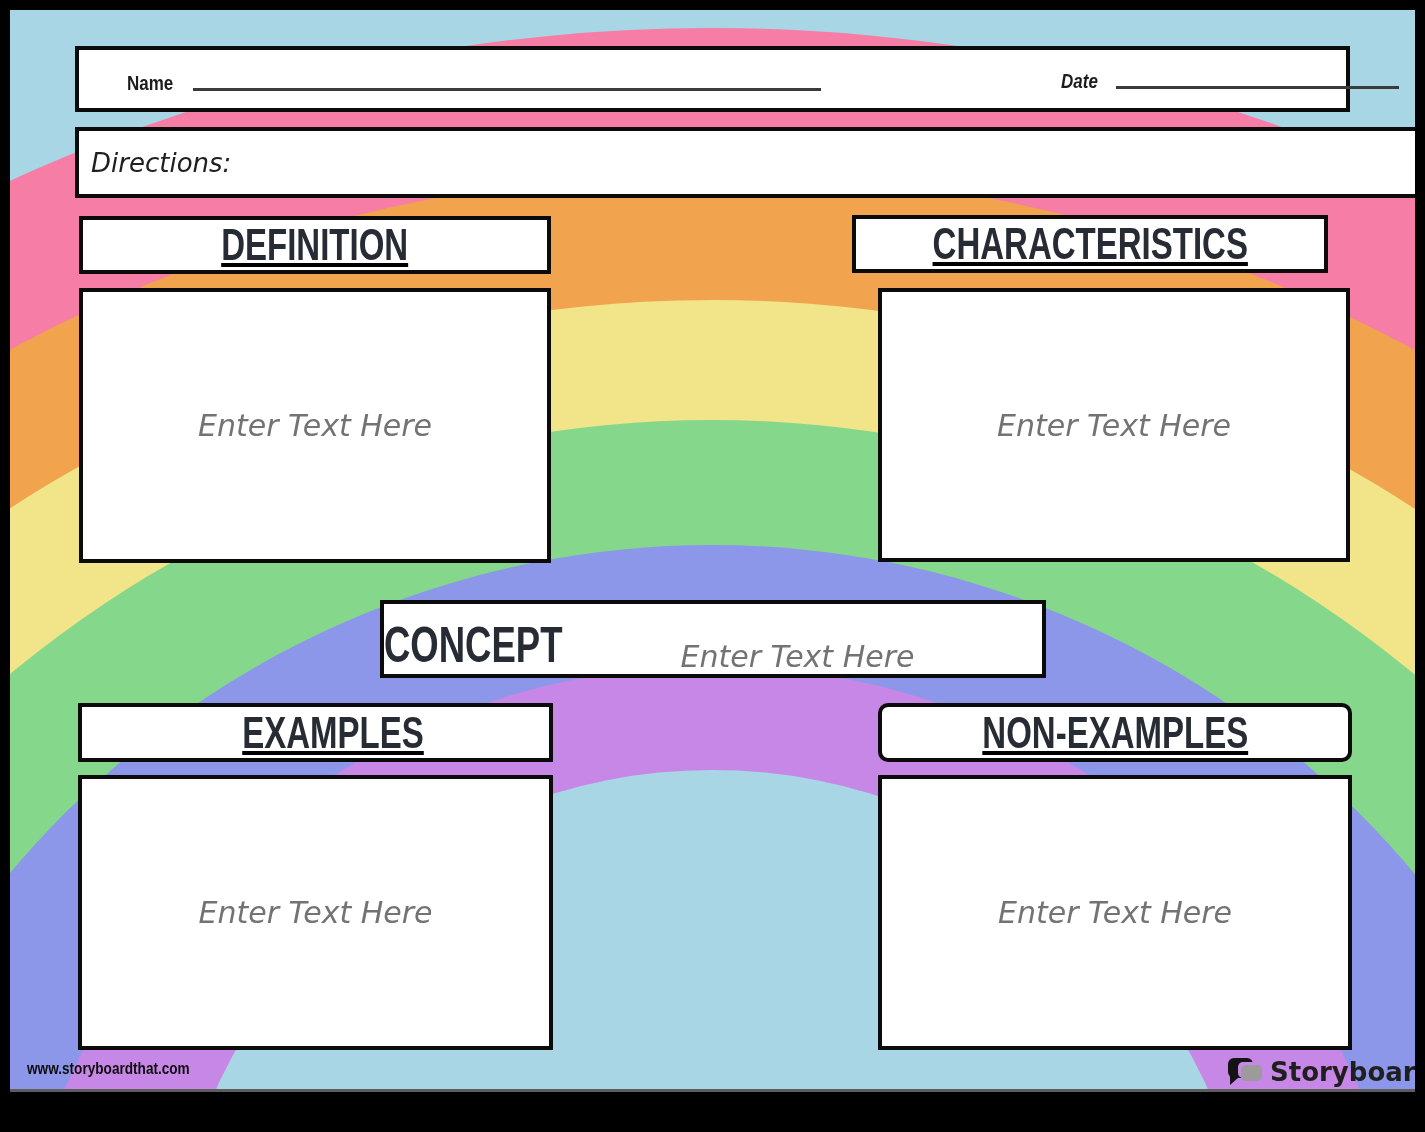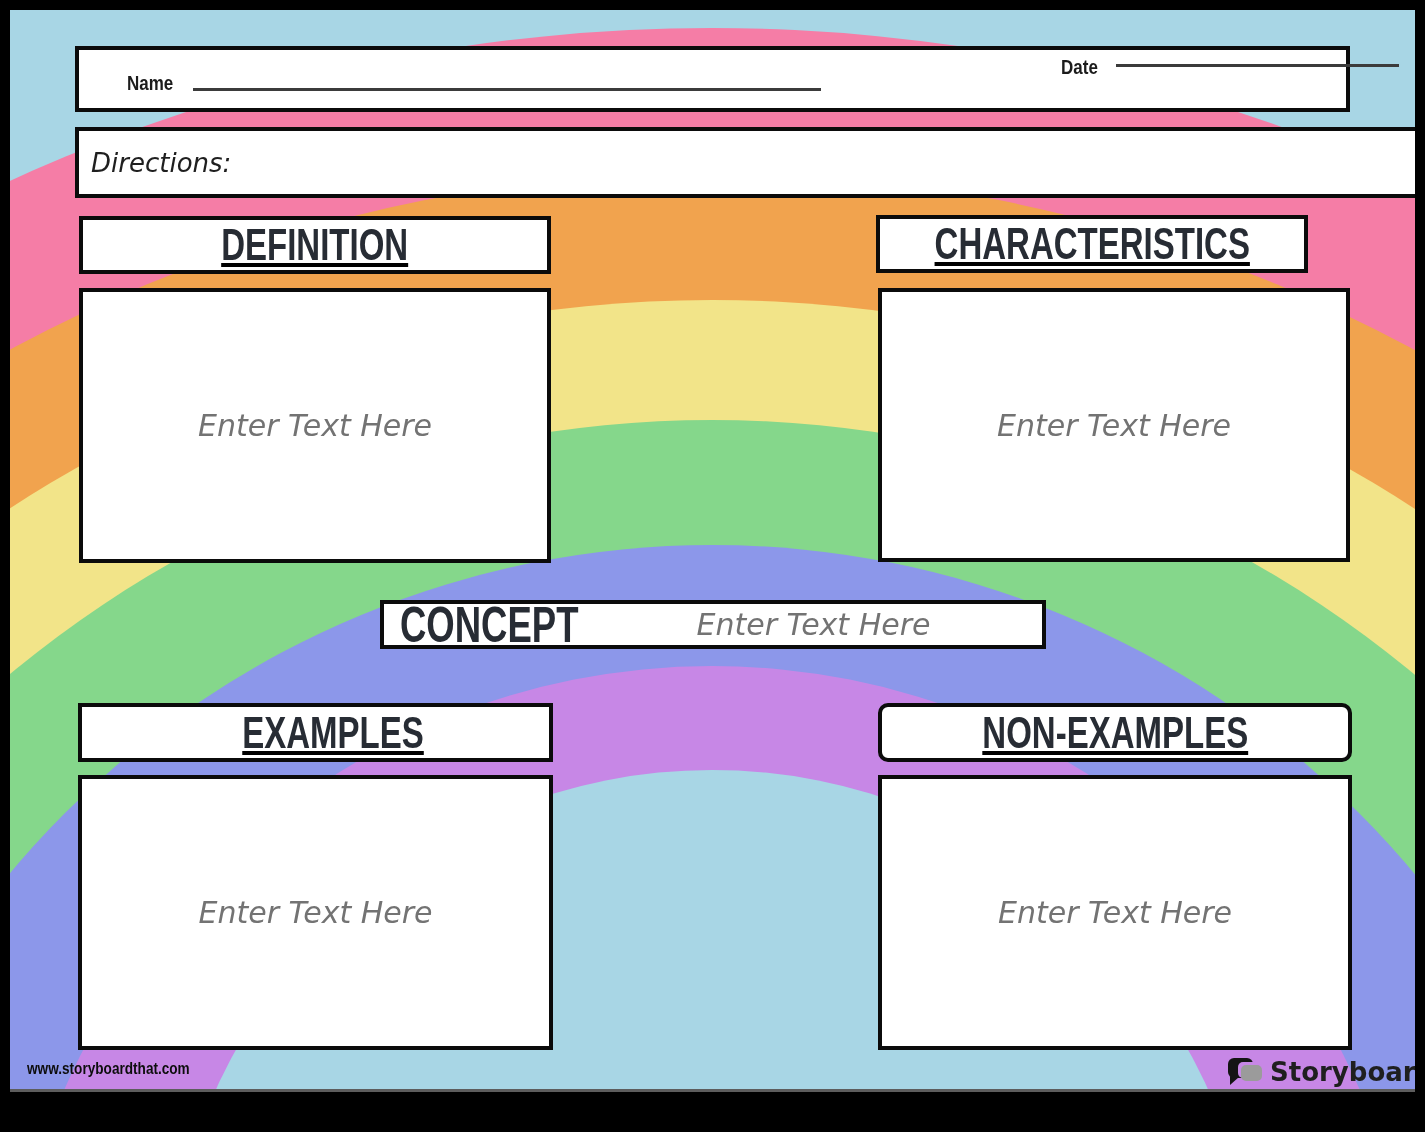--- a/index.html
+++ b/index.html
@@ -23,24 +23,24 @@
 
   
   #frame{position:absolute;inset:0;border:10px solid #000;border-bottom-width:40px;pointer-events:none;z-index:60;}
   #frame-shadow-line{position:absolute;left:10px;right:10px;top:1089px;height:3px;background:#5d5d5d;z-index:59;}
 
   
   .wbox{position:absolute;background:#fff;border:4px solid #0b0b0b;z-index:10;}
   #name-date-box {left:75px; top:46px;  width:1275px;height:66px;display:flex;align-items:flex-end;padding:0 15px 13px 48px;}
   #directions-box{left:75px; top:127px; width:1400px;height:71px;display:flex;align-items:center;padding-left:12px;}
   #def-header    {left:79px; top:216px; width:472px;height:58px;}
-  #char-header   {left:876px;top:215px; width:432px;height:58px;}
+  #char-header   {left:852px;top:215px; width:476px;height:58px;}
   #def-content   {left:79px; top:288px; width:472px;height:275px;}
   #char-content  {left:878px;top:288px; width:472px;height:274px;}
-  #concept-bar   {left:380px;top:600px; width:666px;height:49px;display:flex;align-items:center;padding-left:16px;}
+  #concept-bar   {left:380px;top:600px; width:666px;height:78px;display:flex;align-items:flex-end;padding-left:0;}
   #ex-header     {left:78px; top:703px; width:475px;height:59px;padding-left:36px;}
   #nonex-header  {left:878px;top:703px; width:474px;height:59px;border-radius:10px;}
   #ex-content    {left:78px; top:775px; width:475px;height:275px;}
   #nonex-content {left:878px;top:775px; width:474px;height:275px;}
 
   .header-box{display:flex;align-items:center;justify-content:center;text-decoration:underline;}
   .header-text{
     font-weight:700;font-size:44px;color:#272c34;letter-spacing:0;
     transform:scaleX(0.75);white-space:nowrap;
   }
@@ -51,21 +51,21 @@
   }
   .enter-text{font-size:30px;}
   #directions-box .comic{font-size:26px;color:#1f1f1f;}
 
   .field-label{
     font-weight:700;font-size:20px;color:#1c1c1c;
     transform:scaleX(0.85);transform-origin:left bottom;white-space:nowrap;
   }
   .write-line{height:3px;background:#3b3b3b;margin-bottom:4px;}
   #name-line{width:628px;margin-left:12px;}
-  #date-group{position:absolute;left:982px;bottom:29px;display:flex;align-items:center;}
+  #date-group{position:absolute;left:982px;bottom:15px;display:flex;align-items:flex-end;font-style:italic;}
   #date-line{width:283px;margin-left:12px;}
 
   #concept-title{
     font-weight:700;font-size:50px;color:#272c34;
     transform:scaleX(0.73);transform-origin:left center;white-space:nowrap;
   }
   #concept-entry{font-size:30px;margin-left:52px;}
 
   
   #site-url{

